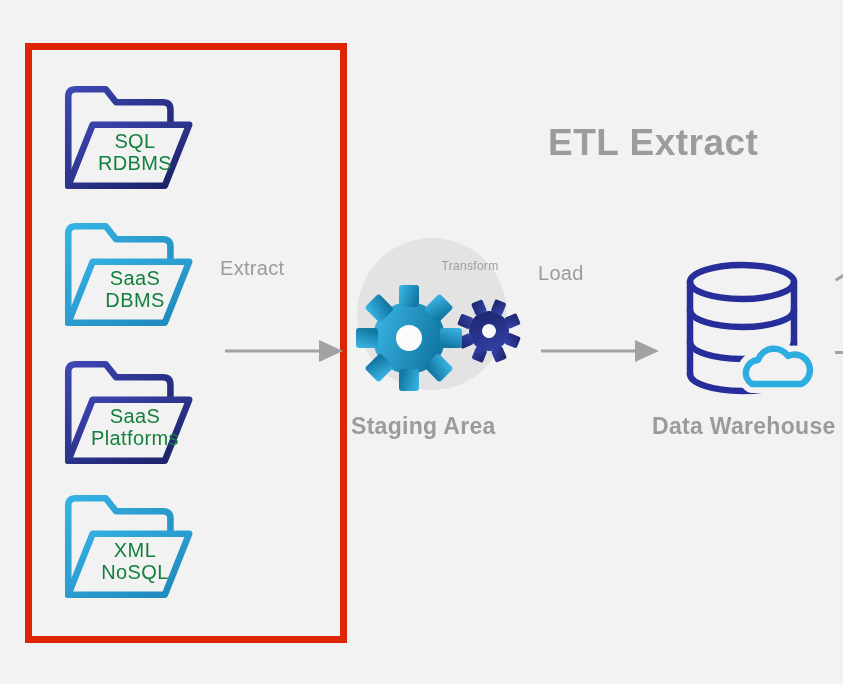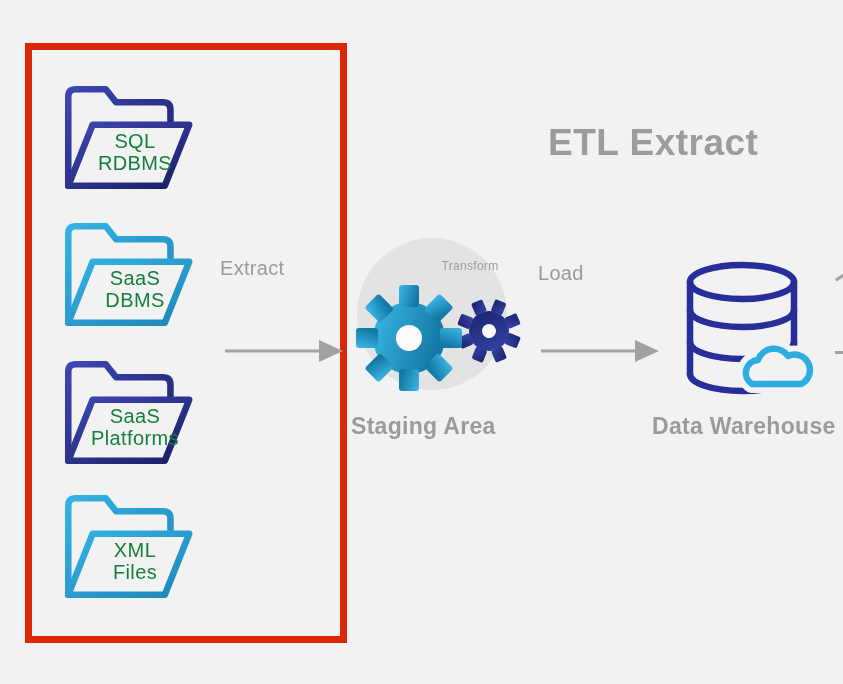--- a/index.html
+++ b/index.html
@@ -119,21 +119,21 @@
 
   <div class="abs folder f4">
     <svg viewBox="0 0 160 124">
       <g fill="none" stroke="url(#gradCyan)" stroke-width="7" stroke-linecap="round" stroke-linejoin="round">
         <path d="M12 114 L12 19 Q12 11 20 11 L52 11 L63 25 L113 25 Q121 25 121 33 L121 49"></path>
         <path d="M38 49 L141 49 L115 114 L12 114 Z"></path>
       </g>
     </svg>
     <div class="flabel">
       <div>XML</div>
-      <div>Files</div>
+      <div>NoSQL</div>
     </div>
   </div>
 
   <div class="abs step-label" style="left:220px;top:257px;">Extract</div>
   <svg class="abs" style="left:225px;top:338px;" width="122" height="26" viewBox="0 0 122 26">
     <line x1="0" y1="13" x2="94" y2="13" stroke="#a2a2a2" stroke-width="3"></line>
     <polygon points="94,2 94,24 118,13" fill="#a2a2a2"></polygon>
   </svg>
 
   <div class="abs staging-circle"></div>

